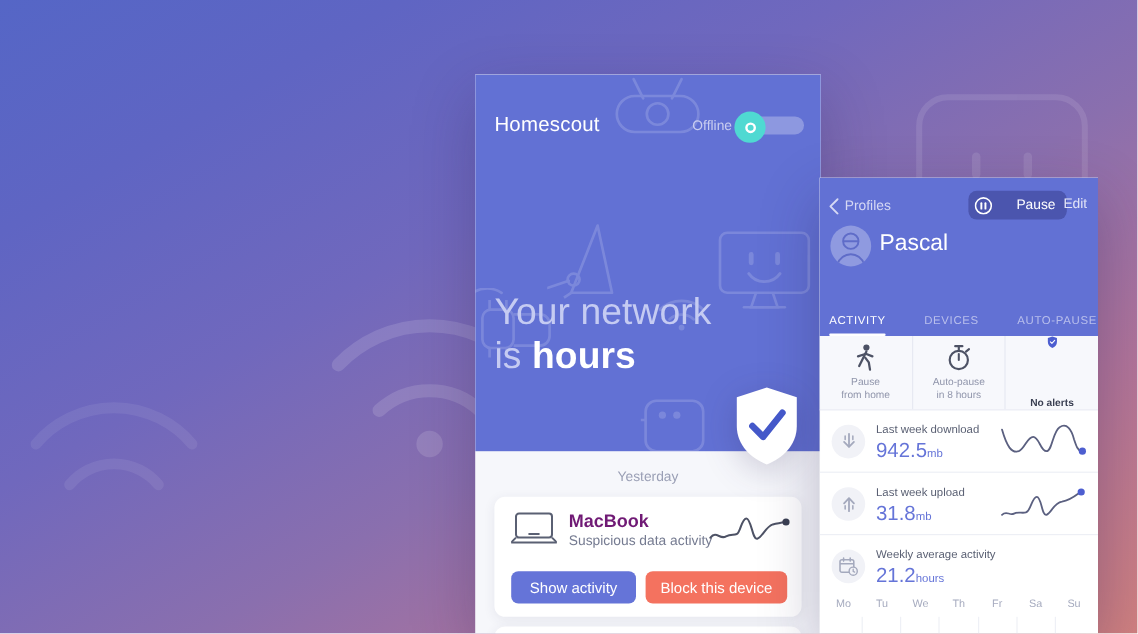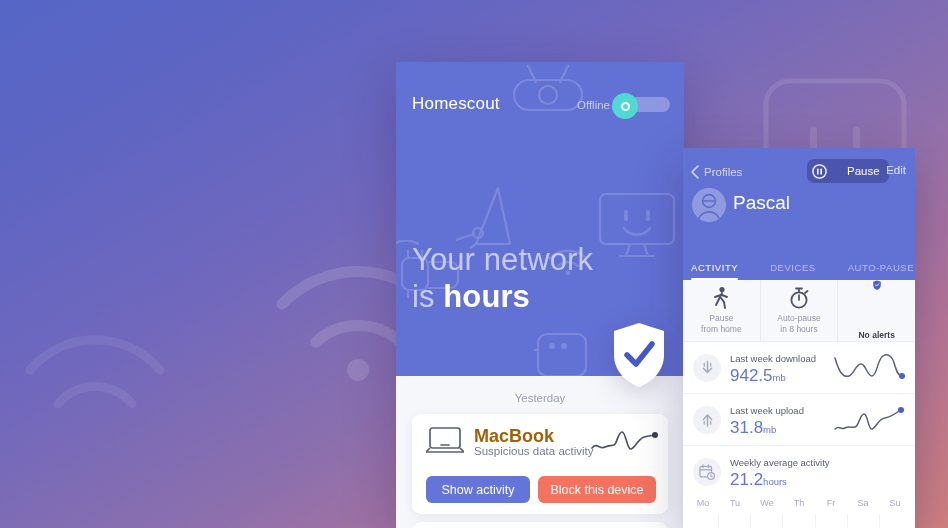--- a/index.html
+++ b/index.html
@@ -96,21 +96,21 @@
     background: #ffffff; border-radius: 9px;
     box-shadow: 0 2px 10px rgba(50,50,93,.08);
   }
   #card-macbook { top: 352px; height: 100px; }
   #card-next    { top: 460px; height: 60px; }
 
   .card-row { position: relative; height: 52px; }
   #mac-icon { position: absolute; left: 14px; top: 12px; }
   #mac-name {
     position: absolute; left: 62px; top: 12px;
-    color: #a16207; font-size: 18px; font-weight: 700;
+    color: #701a75; font-size: 15px; font-weight: 700;
   }
   #mac-sub {
     position: absolute; left: 62px; top: 31px;
     color: #757b91; font-size: 11.5px;
   }
   #mac-spark { position: absolute; right: 8px; top: 12px; }
 
   .btn {
     position: absolute; height: 27px; border-radius: 6px;
     color: #ffffff; font-size: 12.5px; border: 0;

